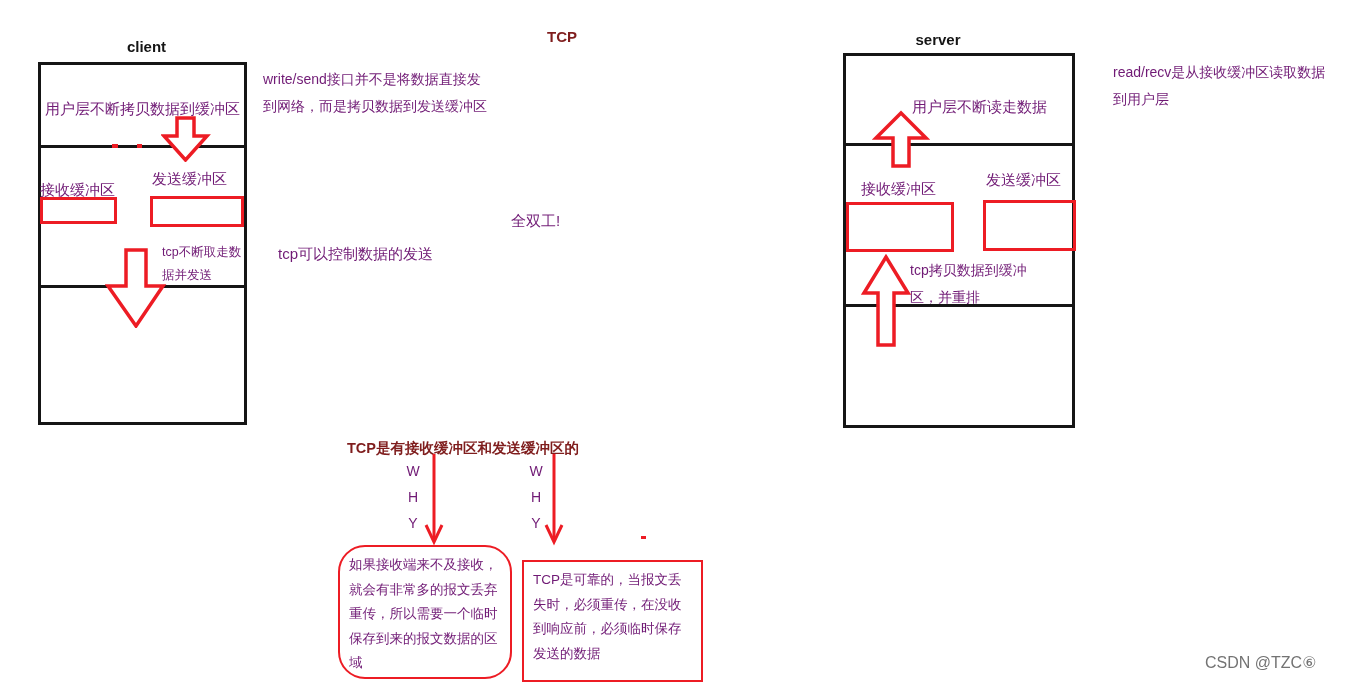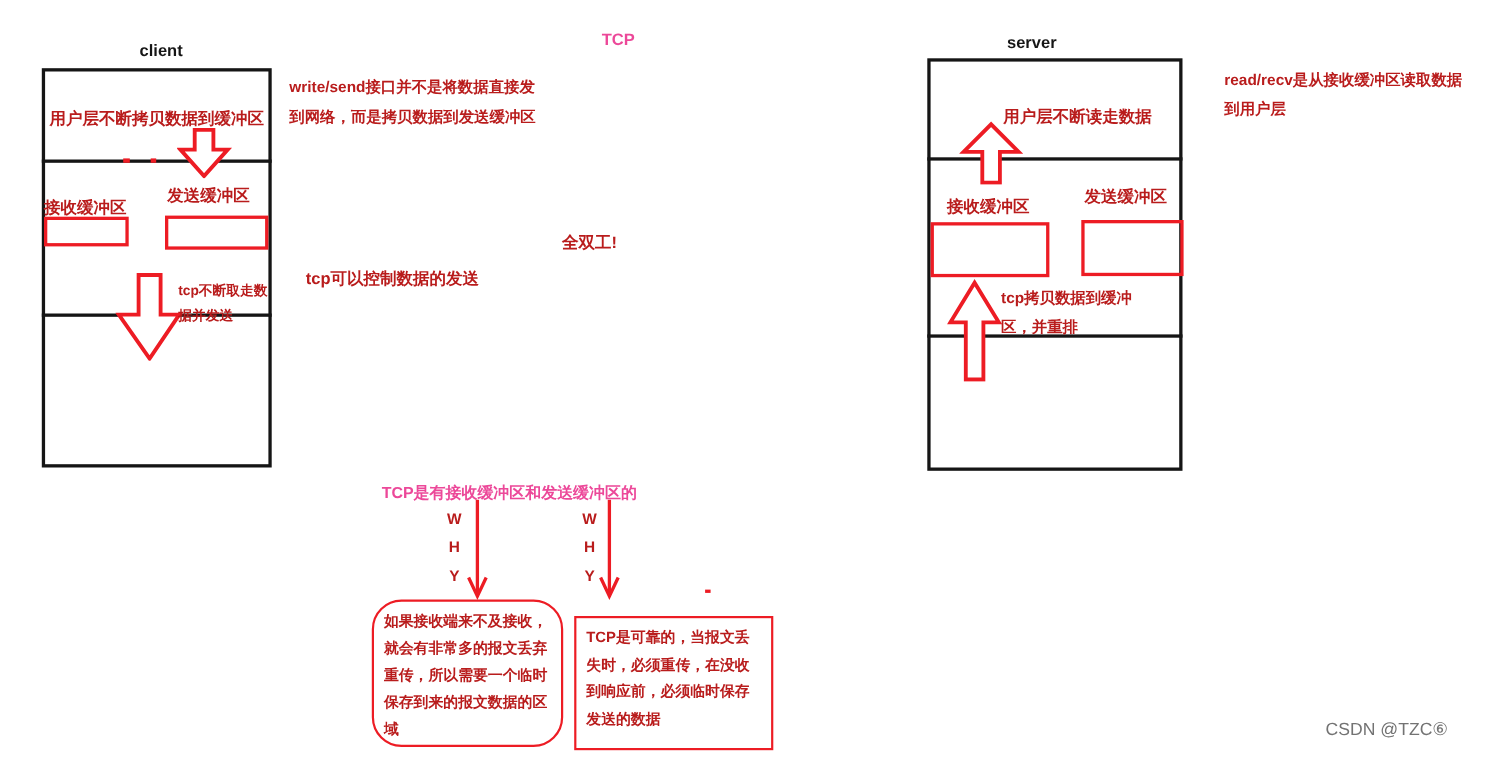--- a/index.html
+++ b/index.html
@@ -5,25 +5,25 @@
   html,body{margin:0;padding:0;background:#fff;}
   #canvas{
     position:relative;width:1351px;height:689px;background:#ffffff;overflow:hidden;
     font-family:"Liberation Sans","DejaVu Sans",sans-serif;
   }
   .abs{position:absolute;}
   .black-box{border:3px solid #151515;box-sizing:border-box;background:transparent;}
   .hdiv{height:3px;background:#151515;}
   .red-rect{border:3px solid #ed1c24;box-sizing:border-box;background:transparent;}
   .node-title{color:#151515;font-weight:bold;font-size:15px;text-align:center;}
-  .red{color:#b91c1c;font-weight:bold;}
+  .red{color:#701a75;font-weight:normal;}
   .note15{font-size:15px;line-height:19px;}
   .note14{font-size:14px;line-height:27px;}
   .note12{font-size:12.5px;line-height:23px;}
-  .black-note{color:#ec4899;font-weight:bold;font-size:14px;}
+  .black-note{color:#7f1d1d;font-weight:bold;font-size:14px;}
   .why-col{font-size:14px;line-height:26px;text-align:center;width:18px;}
   .why-box{border:2.5px solid #ed1c24;box-sizing:border-box;padding:6px 9px;
            font-size:13.5px;line-height:24.5px;}
   .red-dash{background:#ed1c24;}
   .watermark{color:#737373;font-size:16px;font-weight:normal;}
   svg{display:block;}
 </style>
 </head>
 <body>
 
@@ -50,21 +50,21 @@
 
   <div class="abs red-rect" style="left:40px;top:197px;width:77px;height:27px;"></div>
   <div class="abs red-rect" style="left:150px;top:196px;width:94px;height:31px;"></div>
 
   <span class="abs" style="left:105px;top:248px;">
     <svg width="62" height="80" viewBox="0 0 62 80">
       <path d="M21 2 H41 V38 H58 L31 78 L3 38 H21 Z" fill="#ffffff" stroke="#ed1c24" stroke-width="3.5"></path>
     </svg>
   </span>
 
-  <div class="abs red note12" style="left:162px;top:253px;width:92px;">
+  <div class="abs red note12" style="left:162px;top:241px;width:92px;">
     <div>tcp不断取走数</div>
     <div>据并发送</div>
   </div>
 
   <div class="abs black-note" style="left:512px;top:28px;width:100px;text-align:center;font-size:15px;">TCP</div>
 
   <div class="abs red note14" style="left:263px;top:66px;">
     <div>write/send接口并不是将数据直接发</div>
     <div>到网络，而是拷贝数据到发送缓冲区</div>
   </div>

